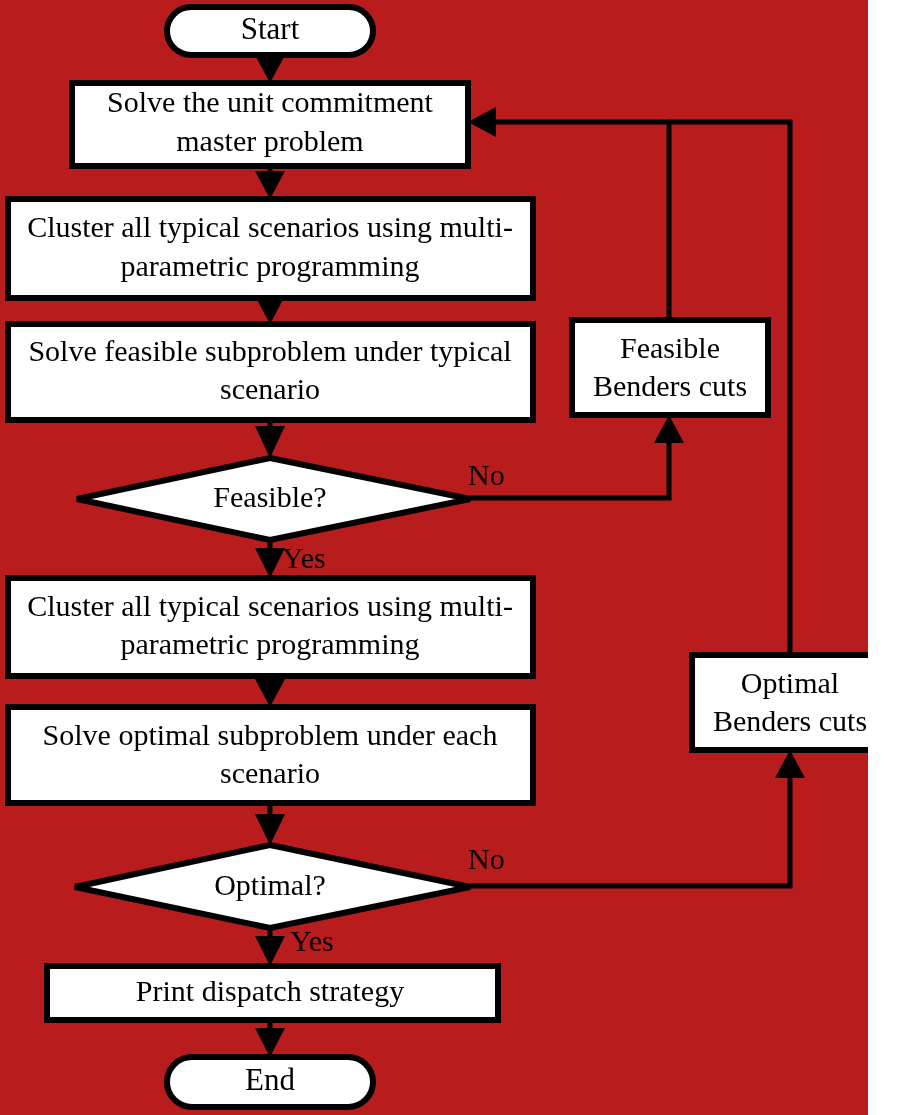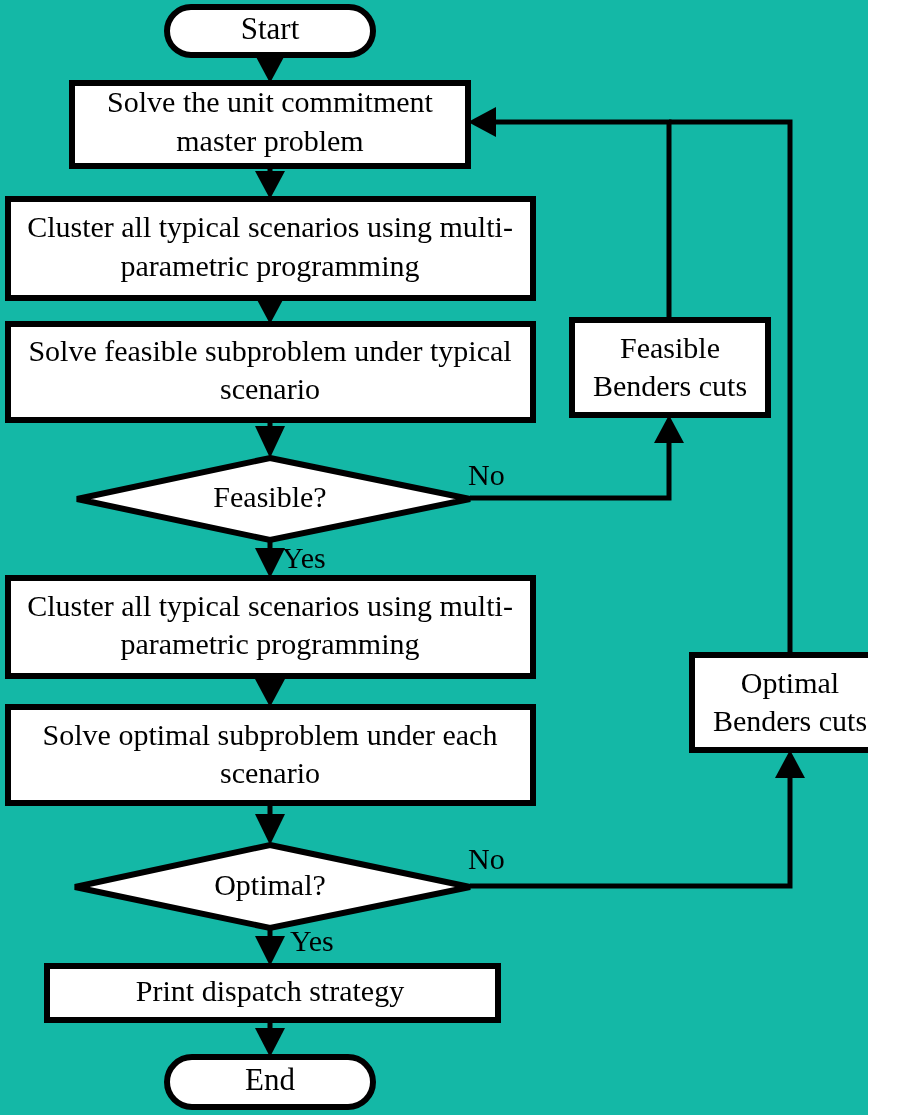--- a/index.html
+++ b/index.html
@@ -4,21 +4,21 @@
 <style>
   html, body {
     margin: 0;
     padding: 0;
     background: #ffffff;
   }
   #page {
     position: relative;
     width: 868px;
     height: 1115px;
-    background: #14b8a6;
+    background: #b91c1c;
     overflow: hidden;
   }
   svg.flow {
     display: block;
     width: 900px;
     height: 1115px;
   }
   .shape-fill {
     fill: #ffffff;
     stroke: #000000;

